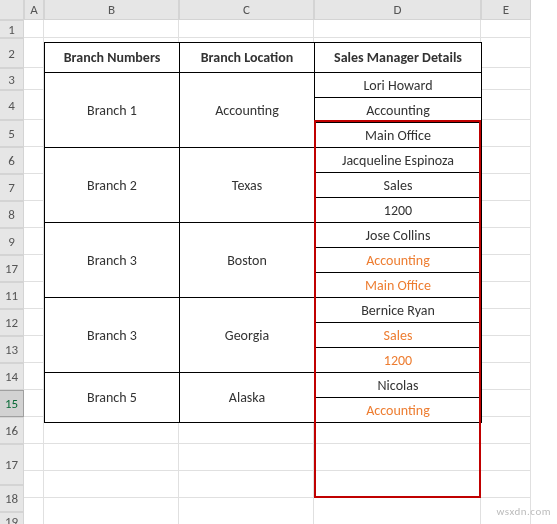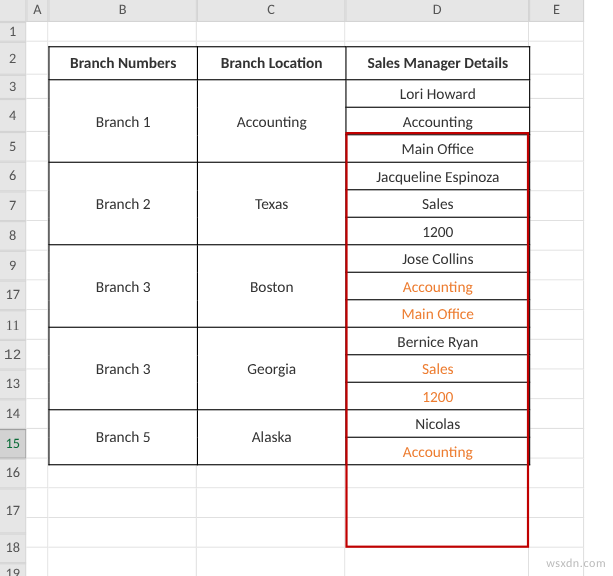--- a/index.html
+++ b/index.html
@@ -103,22 +103,22 @@
     <div class="rowhdr" style="height: 18px;">1</div>
     <div class="rowhdr" style="height: 30px;">2</div>
     <div class="rowhdr" style="height: 22px;">3</div>
     <div class="rowhdr" style="height: 30px;">4</div>
     <div class="rowhdr" style="height: 27px;">5</div>
     <div class="rowhdr" style="height: 27px;">6</div>
     <div class="rowhdr" style="height: 27px;">7</div>
     <div class="rowhdr" style="height: 27px;">8</div>
     <div class="rowhdr" style="height: 27px;">9</div>
     <div class="rowhdr" style="height: 27px;">17</div>
-    <div class="rowhdr" style="height: 27px; font-family: Liberation Serif, serif;">11</div>
-    <div class="rowhdr" style="height: 27px; font-family: Liberation Mono, monospace;">12</div>
+    <div class="rowhdr" style="height: 27px;">11</div>
+    <div class="rowhdr" style="height: 27px;">12</div>
     <div class="rowhdr" style="height: 27px;">13</div>
     <div class="rowhdr" style="height: 27px;">14</div>
     <div class="rowhdr sel" style="height: 27px;">15</div>
     <div class="rowhdr" style="height: 27px;">16</div>
     <div class="rowhdr" style="height: 41px;">17</div>
     <div class="rowhdr" style="height: 27px;">18</div>
     <div class="rowhdr" style="height: 19px;">19</div>
   </div>
 
 <div id="bggrid" style="position:absolute;left:24px;top:20px;">

